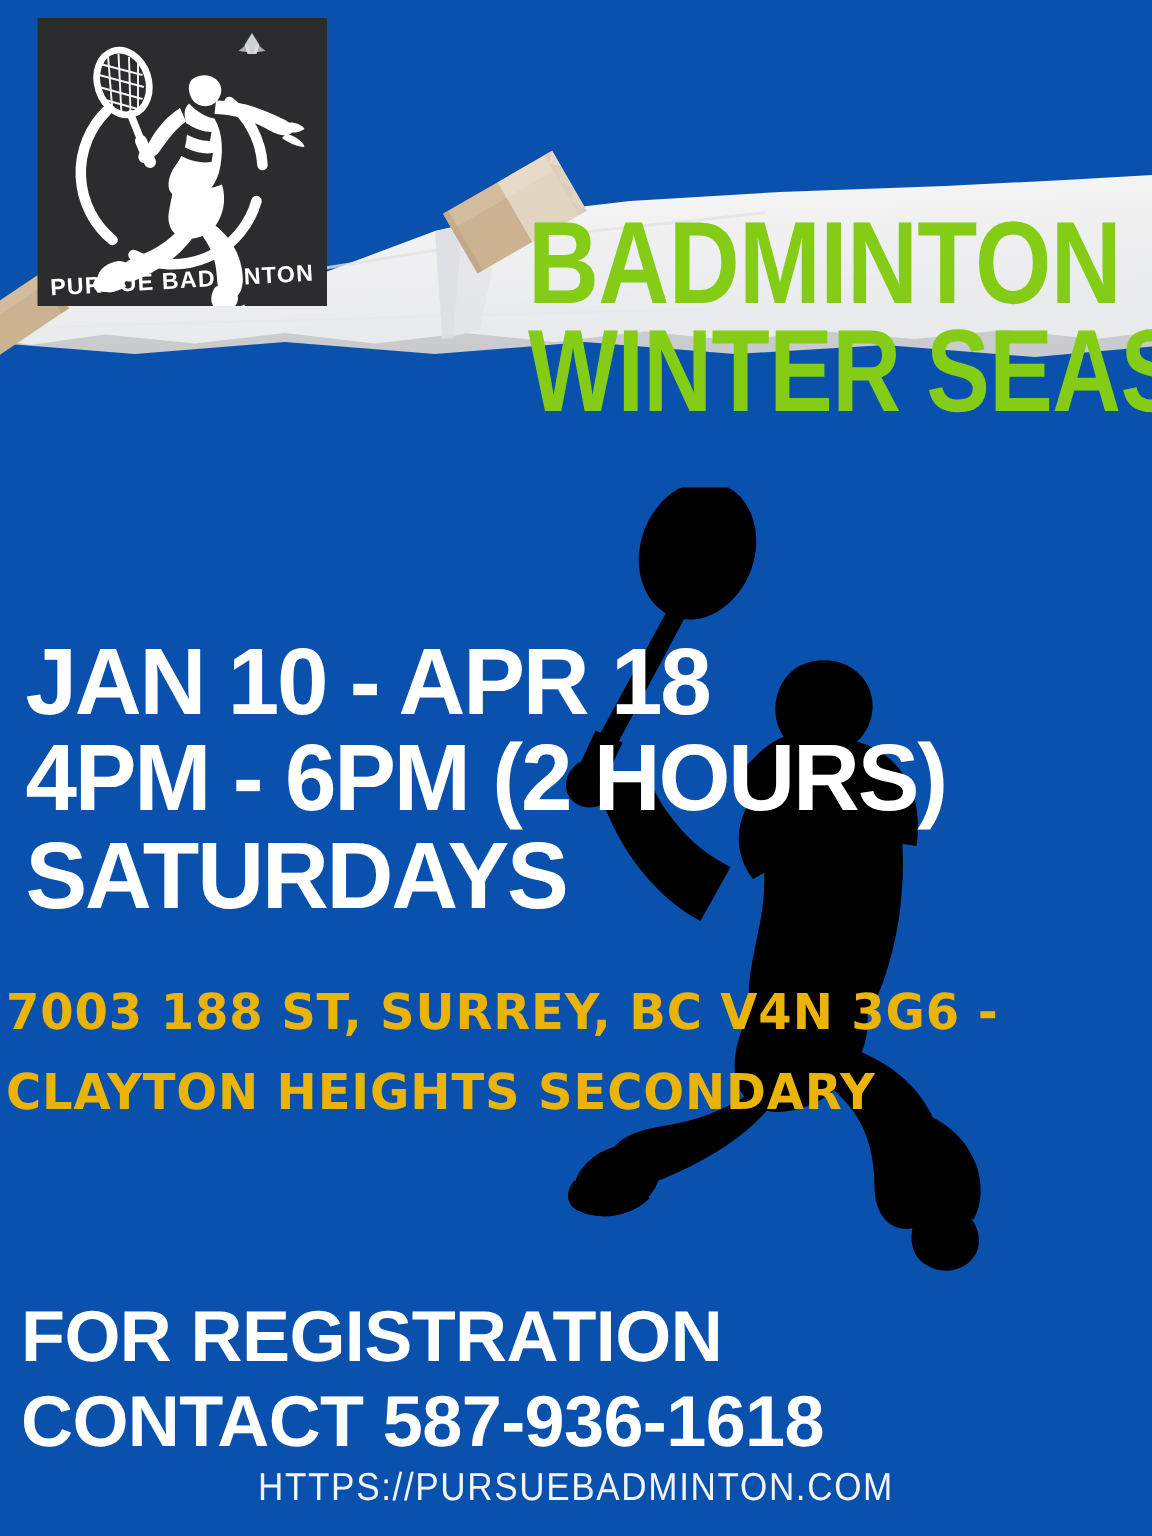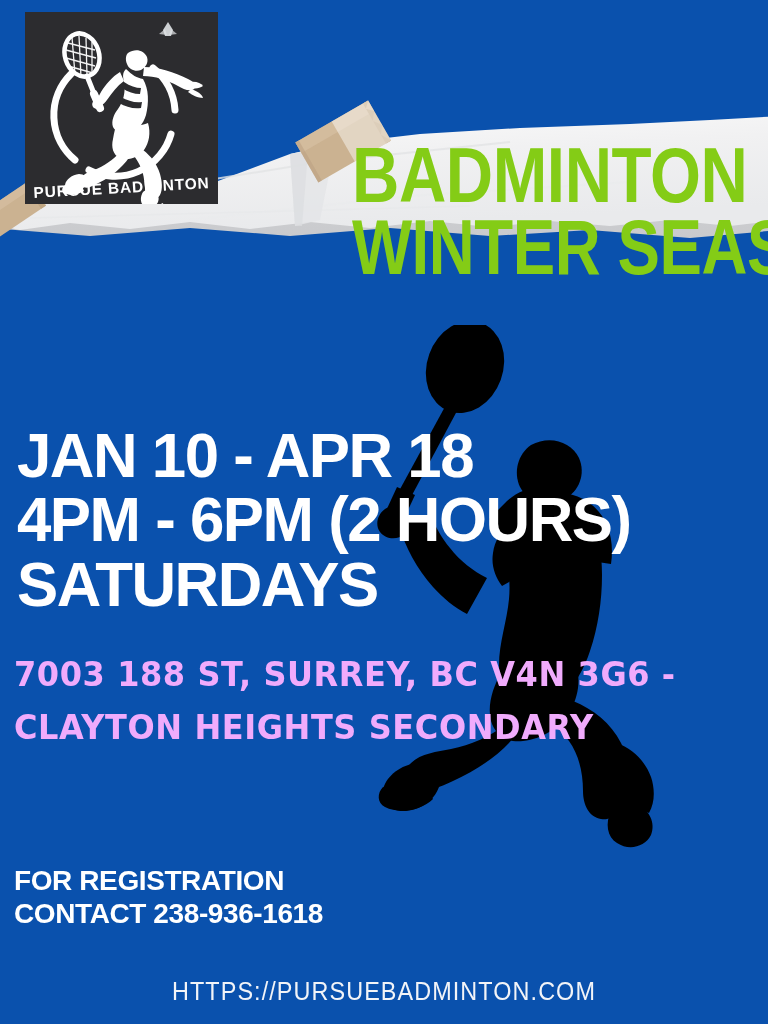--- a/index.html
+++ b/index.html
@@ -108,24 +108,24 @@
     line-height:1.02;
     letter-spacing:-1.5px;
     white-space:nowrap;
     transform:scaleX(0.98);
     transform-origin:left center;
   }
 
   
   .address{
     position:absolute;
-    left:14px;
+    left:4px;
     top:648px;
     z-index:5;
-    color:#f0abfc;
+    color:#eab308;
   }
   .address .aline{
     display:block;
     font-family:"DejaVu Sans", sans-serif;
     font-weight:bold;
     font-size:33px;
     line-height:1.62;
     letter-spacing:0.6px;
     white-space:nowrap;
     transform:scaleX(0.97);
@@ -137,21 +137,21 @@
     position:absolute;
     left:14px;
     top:864px;
     z-index:5;
     color:#ffffff;
   }
   .registration .rline{
     display:block;
     font-family:"Liberation Sans", sans-serif;
     font-weight:bold;
-    font-size:28px;
+    font-size:48px;
     line-height:1.18;
     letter-spacing:-0.4px;
     white-space:nowrap;
   }
 
   
   .website{
     position:absolute;
     left:0;right:0;
     top:976px;
@@ -350,18 +350,18 @@
     <span class="line">SATURDAYS</span>
   </div>
 
   <div class="address">
     <span class="aline">7003 188 ST, SURREY, BC V4N 3G6 -</span>
     <span class="aline">CLAYTON HEIGHTS SECONDARY</span>
   </div>
 
   <div class="registration">
     <span class="rline">FOR REGISTRATION</span>
-    <span class="rline">CONTACT 238-936-1618</span>
+    <span class="rline">CONTACT 587-936-1618</span>
   </div>
 
   <div class="website">HTTPS://PURSUEBADMINTON.COM</div>
 
 </div>
 
 </body></html>

